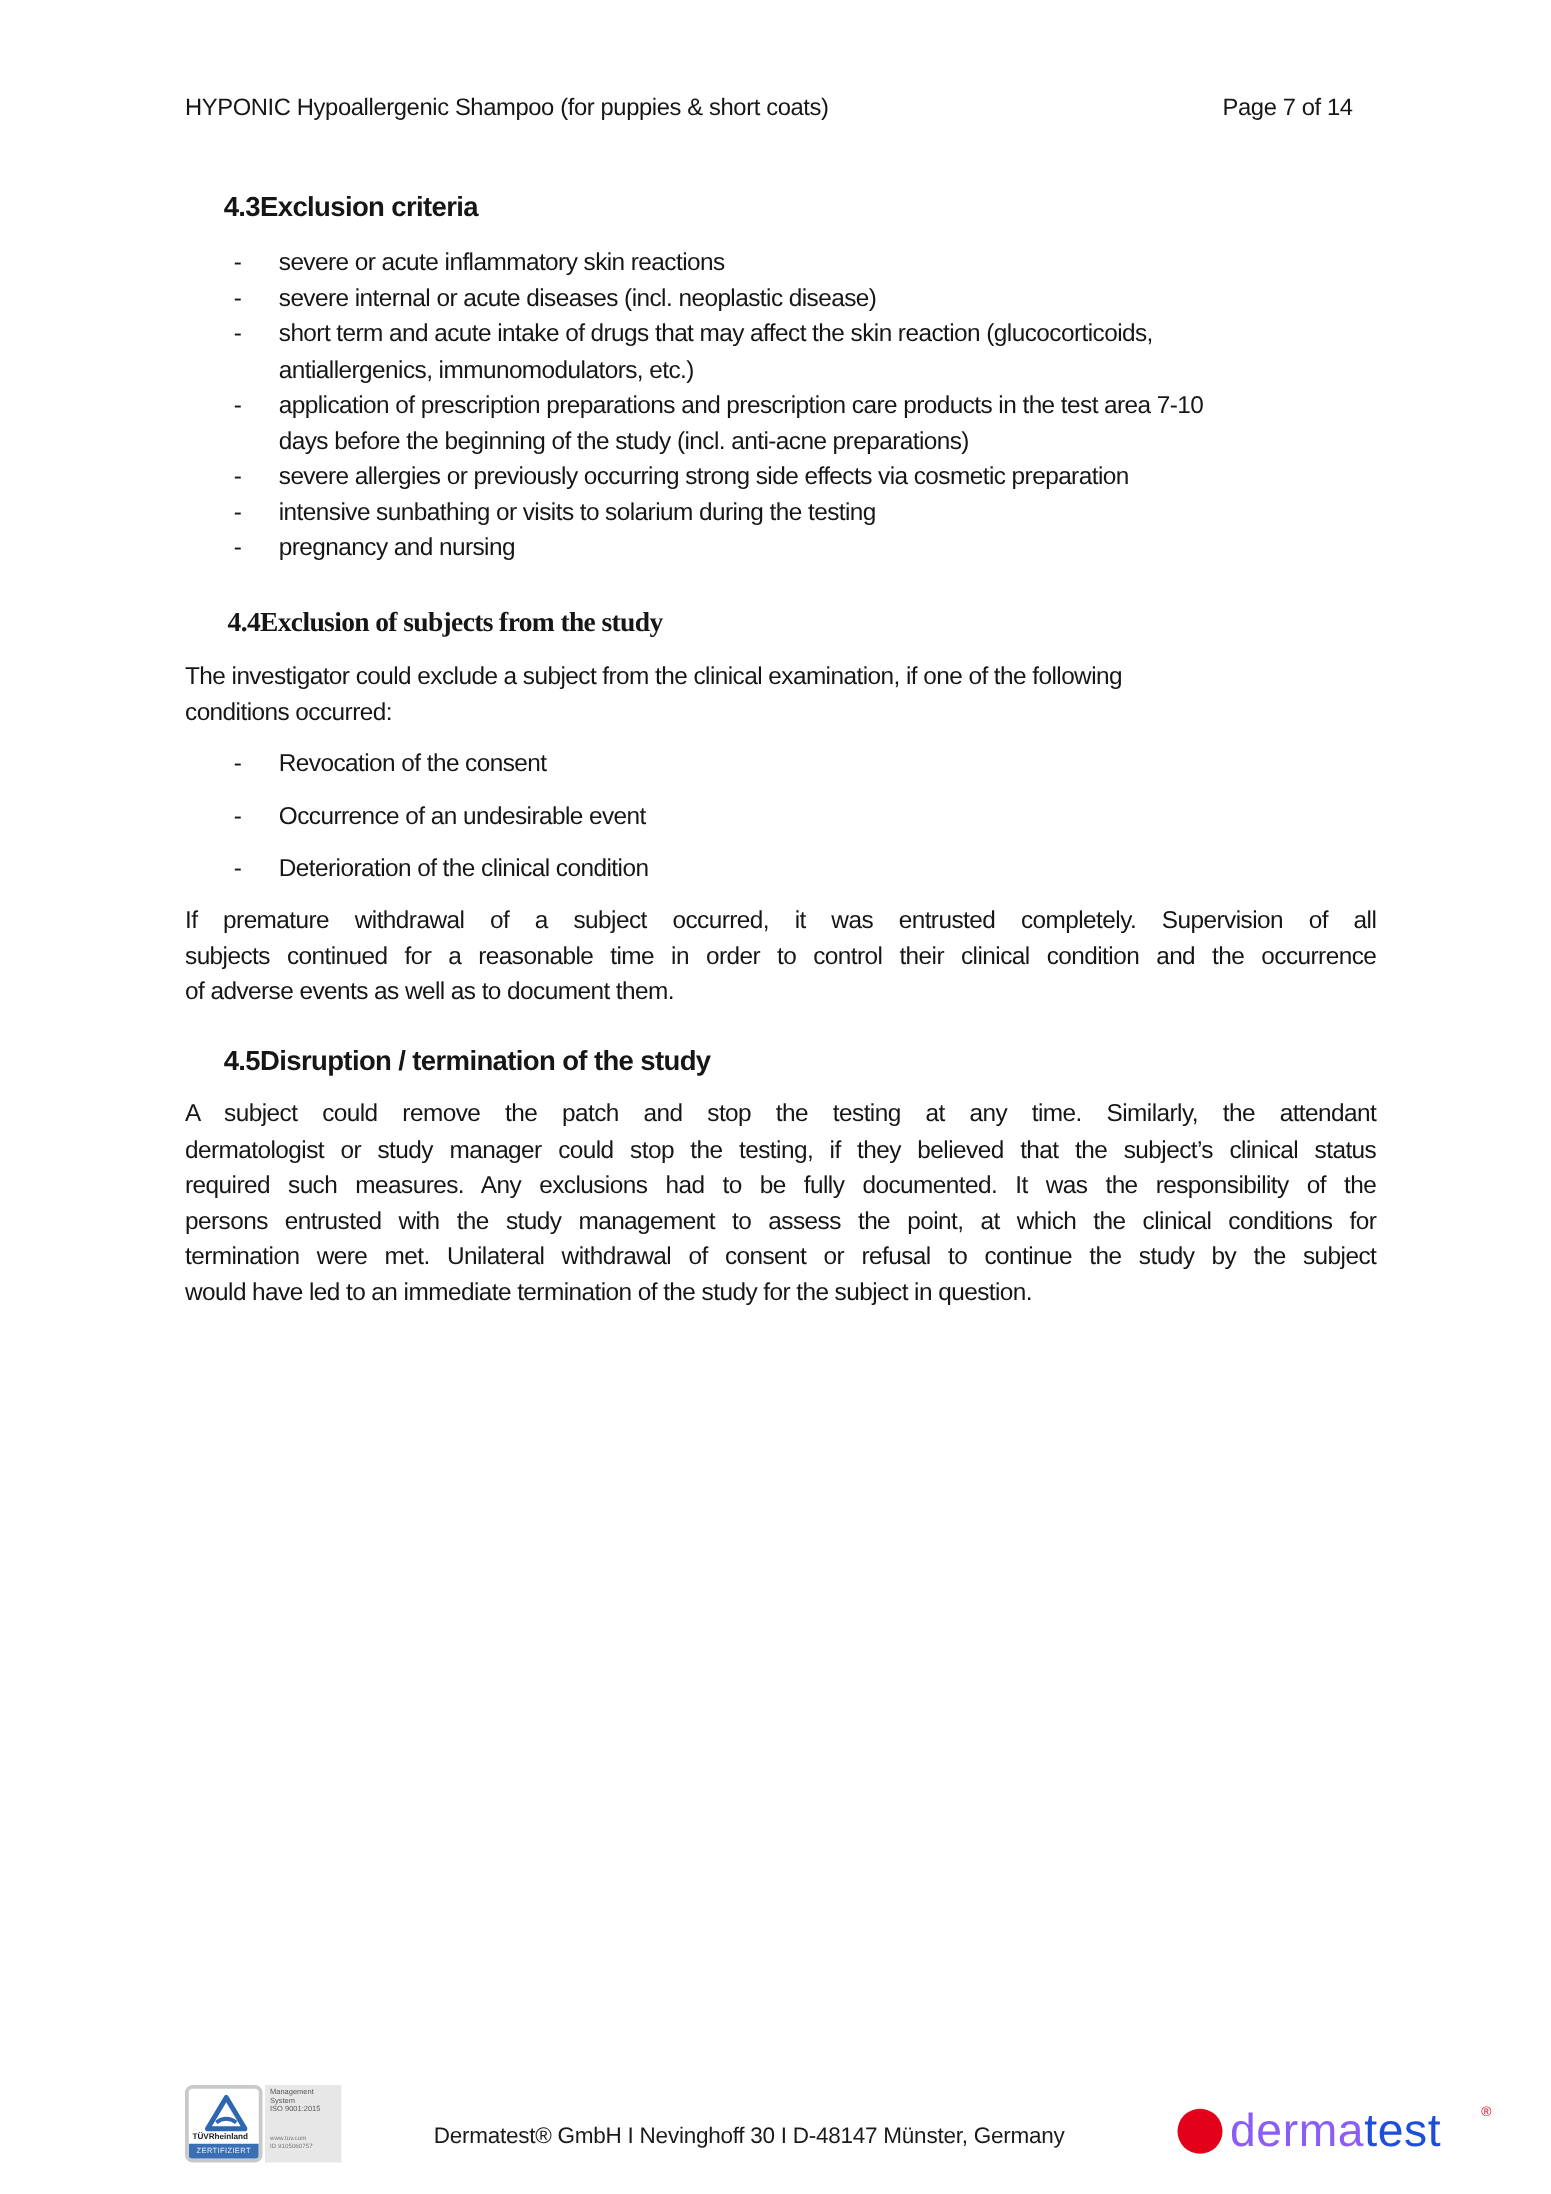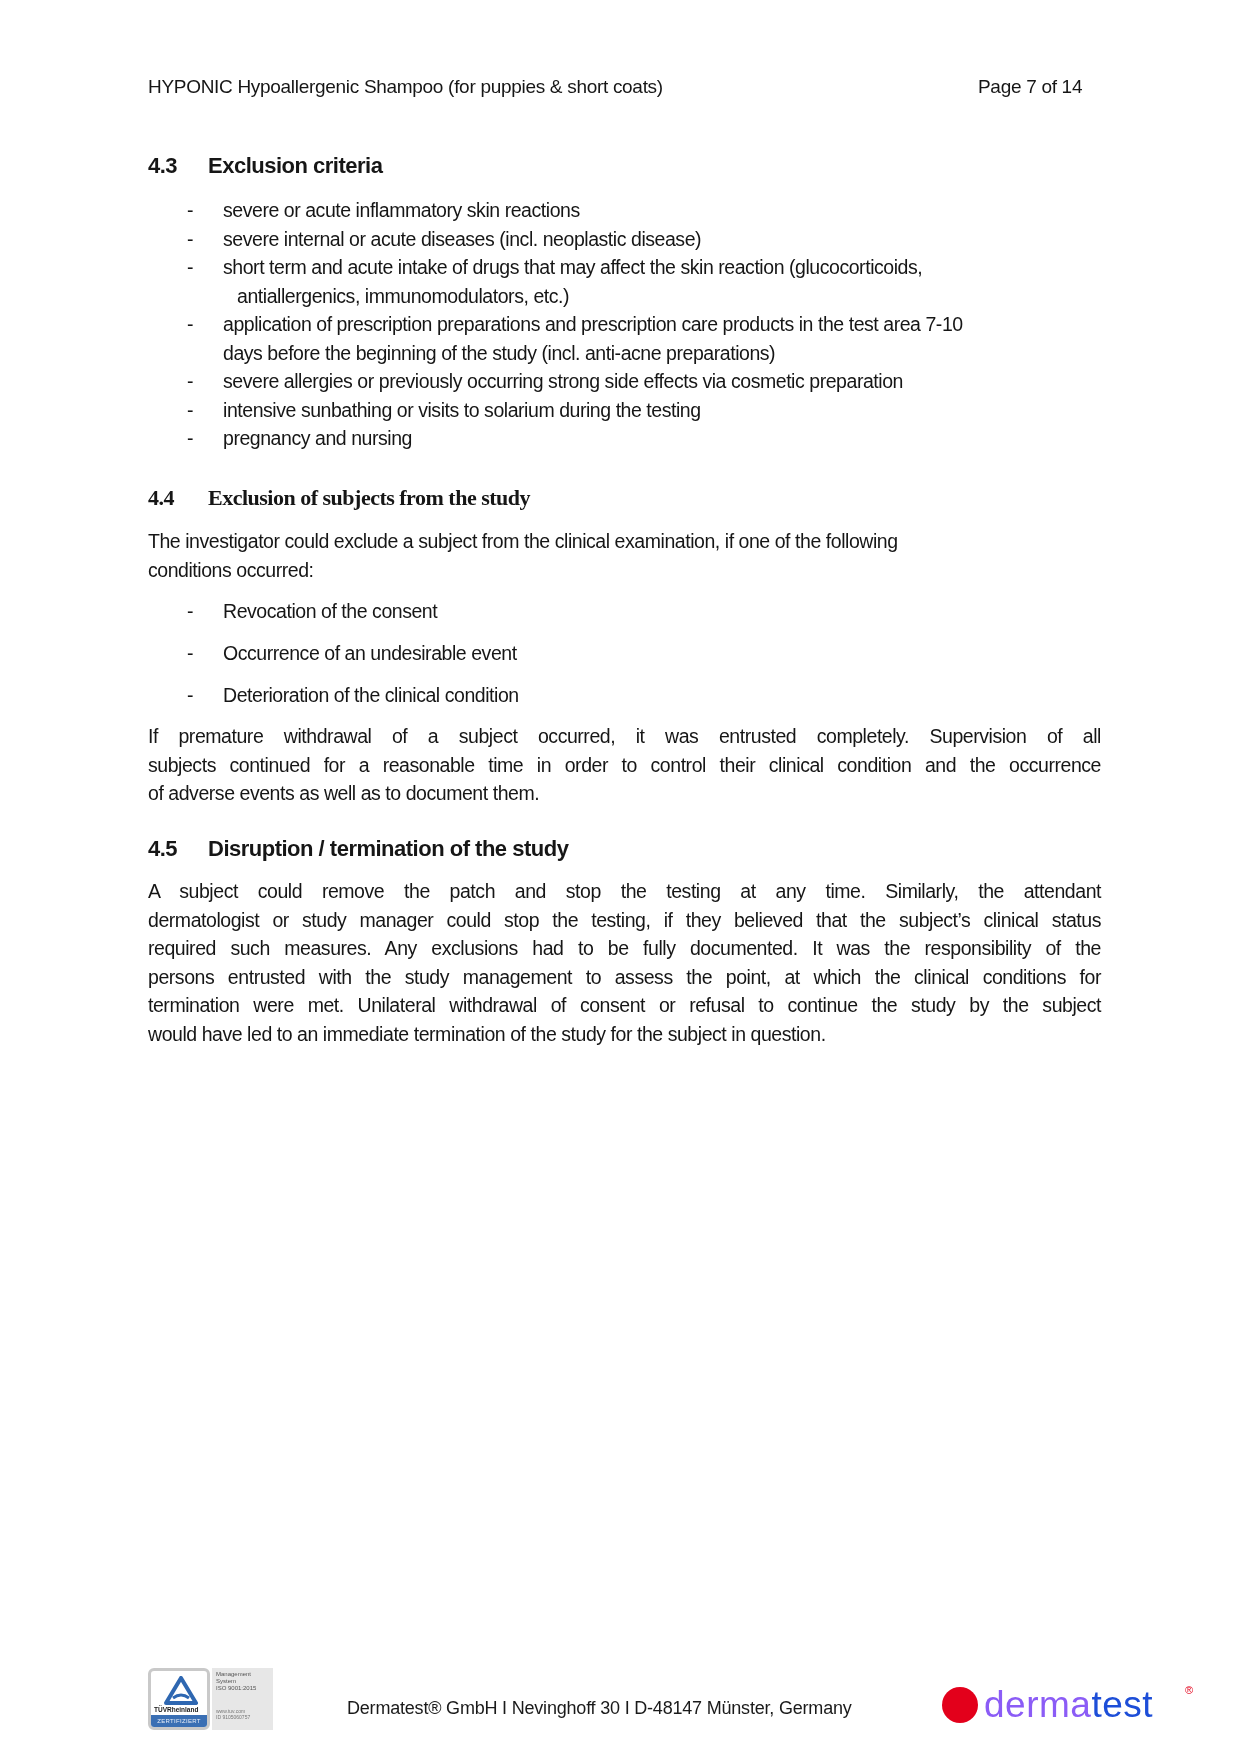--- a/index.html
+++ b/index.html
@@ -4,21 +4,21 @@
 <style>
   html, body { margin: 0; padding: 0; background: #ffffff; }
   body {
     width: 1241px; height: 1755px; position: relative; overflow: hidden;
     font-family: "Liberation Sans", sans-serif; color: #161616;
   }
   .abs { position: absolute; }
   .txt { font-size: 19.5px; letter-spacing: -0.45px; white-space: nowrap; line-height: 28.5px; }
   .hdr { font-size: 19px; letter-spacing: -0.3px; white-space: nowrap; }
   .h2 { font-size: 22px; font-weight: bold; letter-spacing: -0.5px; white-space: nowrap; }
-  .h2 .num { display: inline-block; width: 60px; }
+  .h2 .num { display: inline-block; width: 60px; text-align: right; }
   .dash { position: absolute; left: 187px; font-size: 19.5px; }
   .bullet { position: absolute; left: 223px; }
   .just { position: absolute; left: 148px; width: 953px; }
   .just .ln { display: block; text-align: justify; text-align-last: justify; height: 28.5px; white-space: normal; }
   .just .ln.last { text-align-last: left; }
 
   
   .tuv { left: 148px; top: 1668px; width: 125px; height: 62px; }
   .tuv-left {
     position: absolute; left: 0; top: 0; width: 62px; height: 62px; box-sizing: border-box;
@@ -56,21 +56,21 @@
     <span class="dash">-</span>
     <span class="bullet">severe or acute inflammatory skin reactions</span>
   </div>
   <div style="position:relative; height:28.5px;">
     <span class="dash">-</span>
     <span class="bullet">severe internal or acute diseases (incl. neoplastic disease)</span>
   </div>
   <div style="position:relative; height:57px;">
     <span class="dash">-</span>
     <span class="bullet" style="top:0;">short term and acute intake of drugs that may affect the skin reaction (glucocorticoids,</span>
-    <span class="bullet" style="top:28.5px;margin-left:14px;">antiallergenics, immunomodulators, etc.)</span>
+    <span class="bullet" style="top:28.5px;">antiallergenics, immunomodulators, etc.)</span>
   </div>
   <div style="position:relative; height:57px;">
     <span class="dash">-</span>
     <span class="bullet" style="top:0;">application of prescription preparations and prescription care products in the test area 7-10</span>
     <span class="bullet" style="top:28.5px;">days before the beginning of the study (incl. anti-acne preparations)</span>
   </div>
   <div style="position:relative; height:28.5px;">
     <span class="dash">-</span>
     <span class="bullet">severe allergies or previously occurring strong side effects via cosmetic preparation</span>
   </div>

